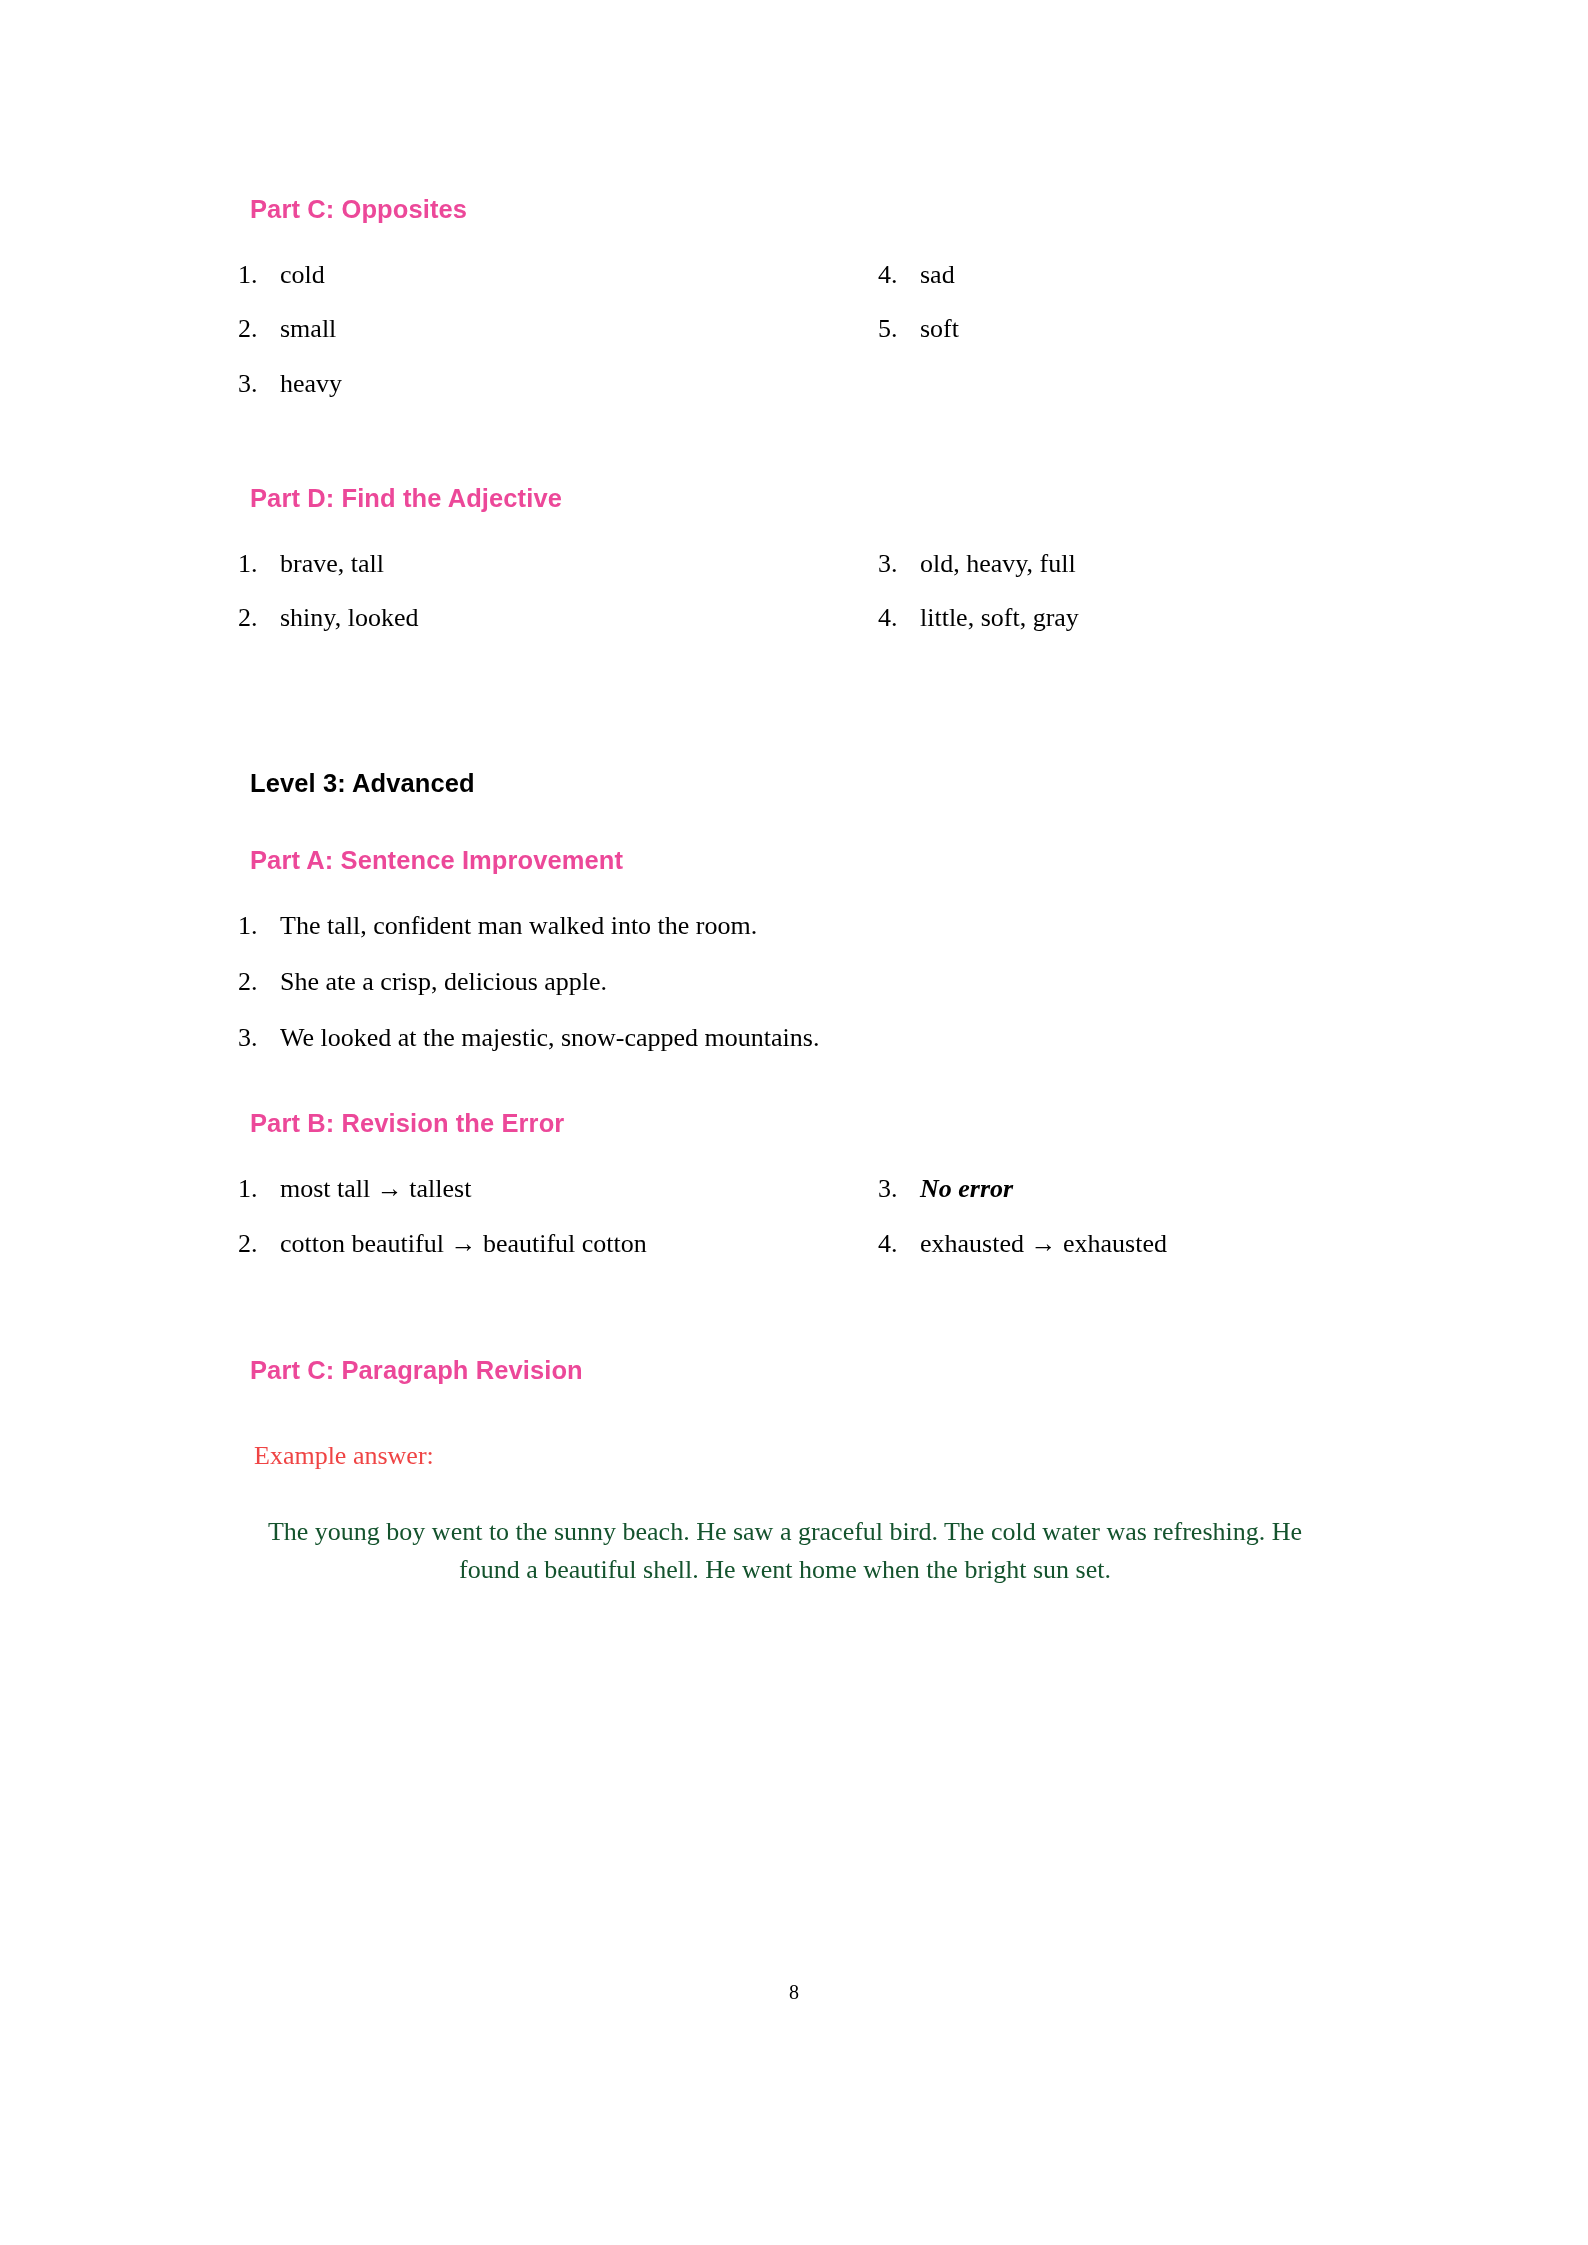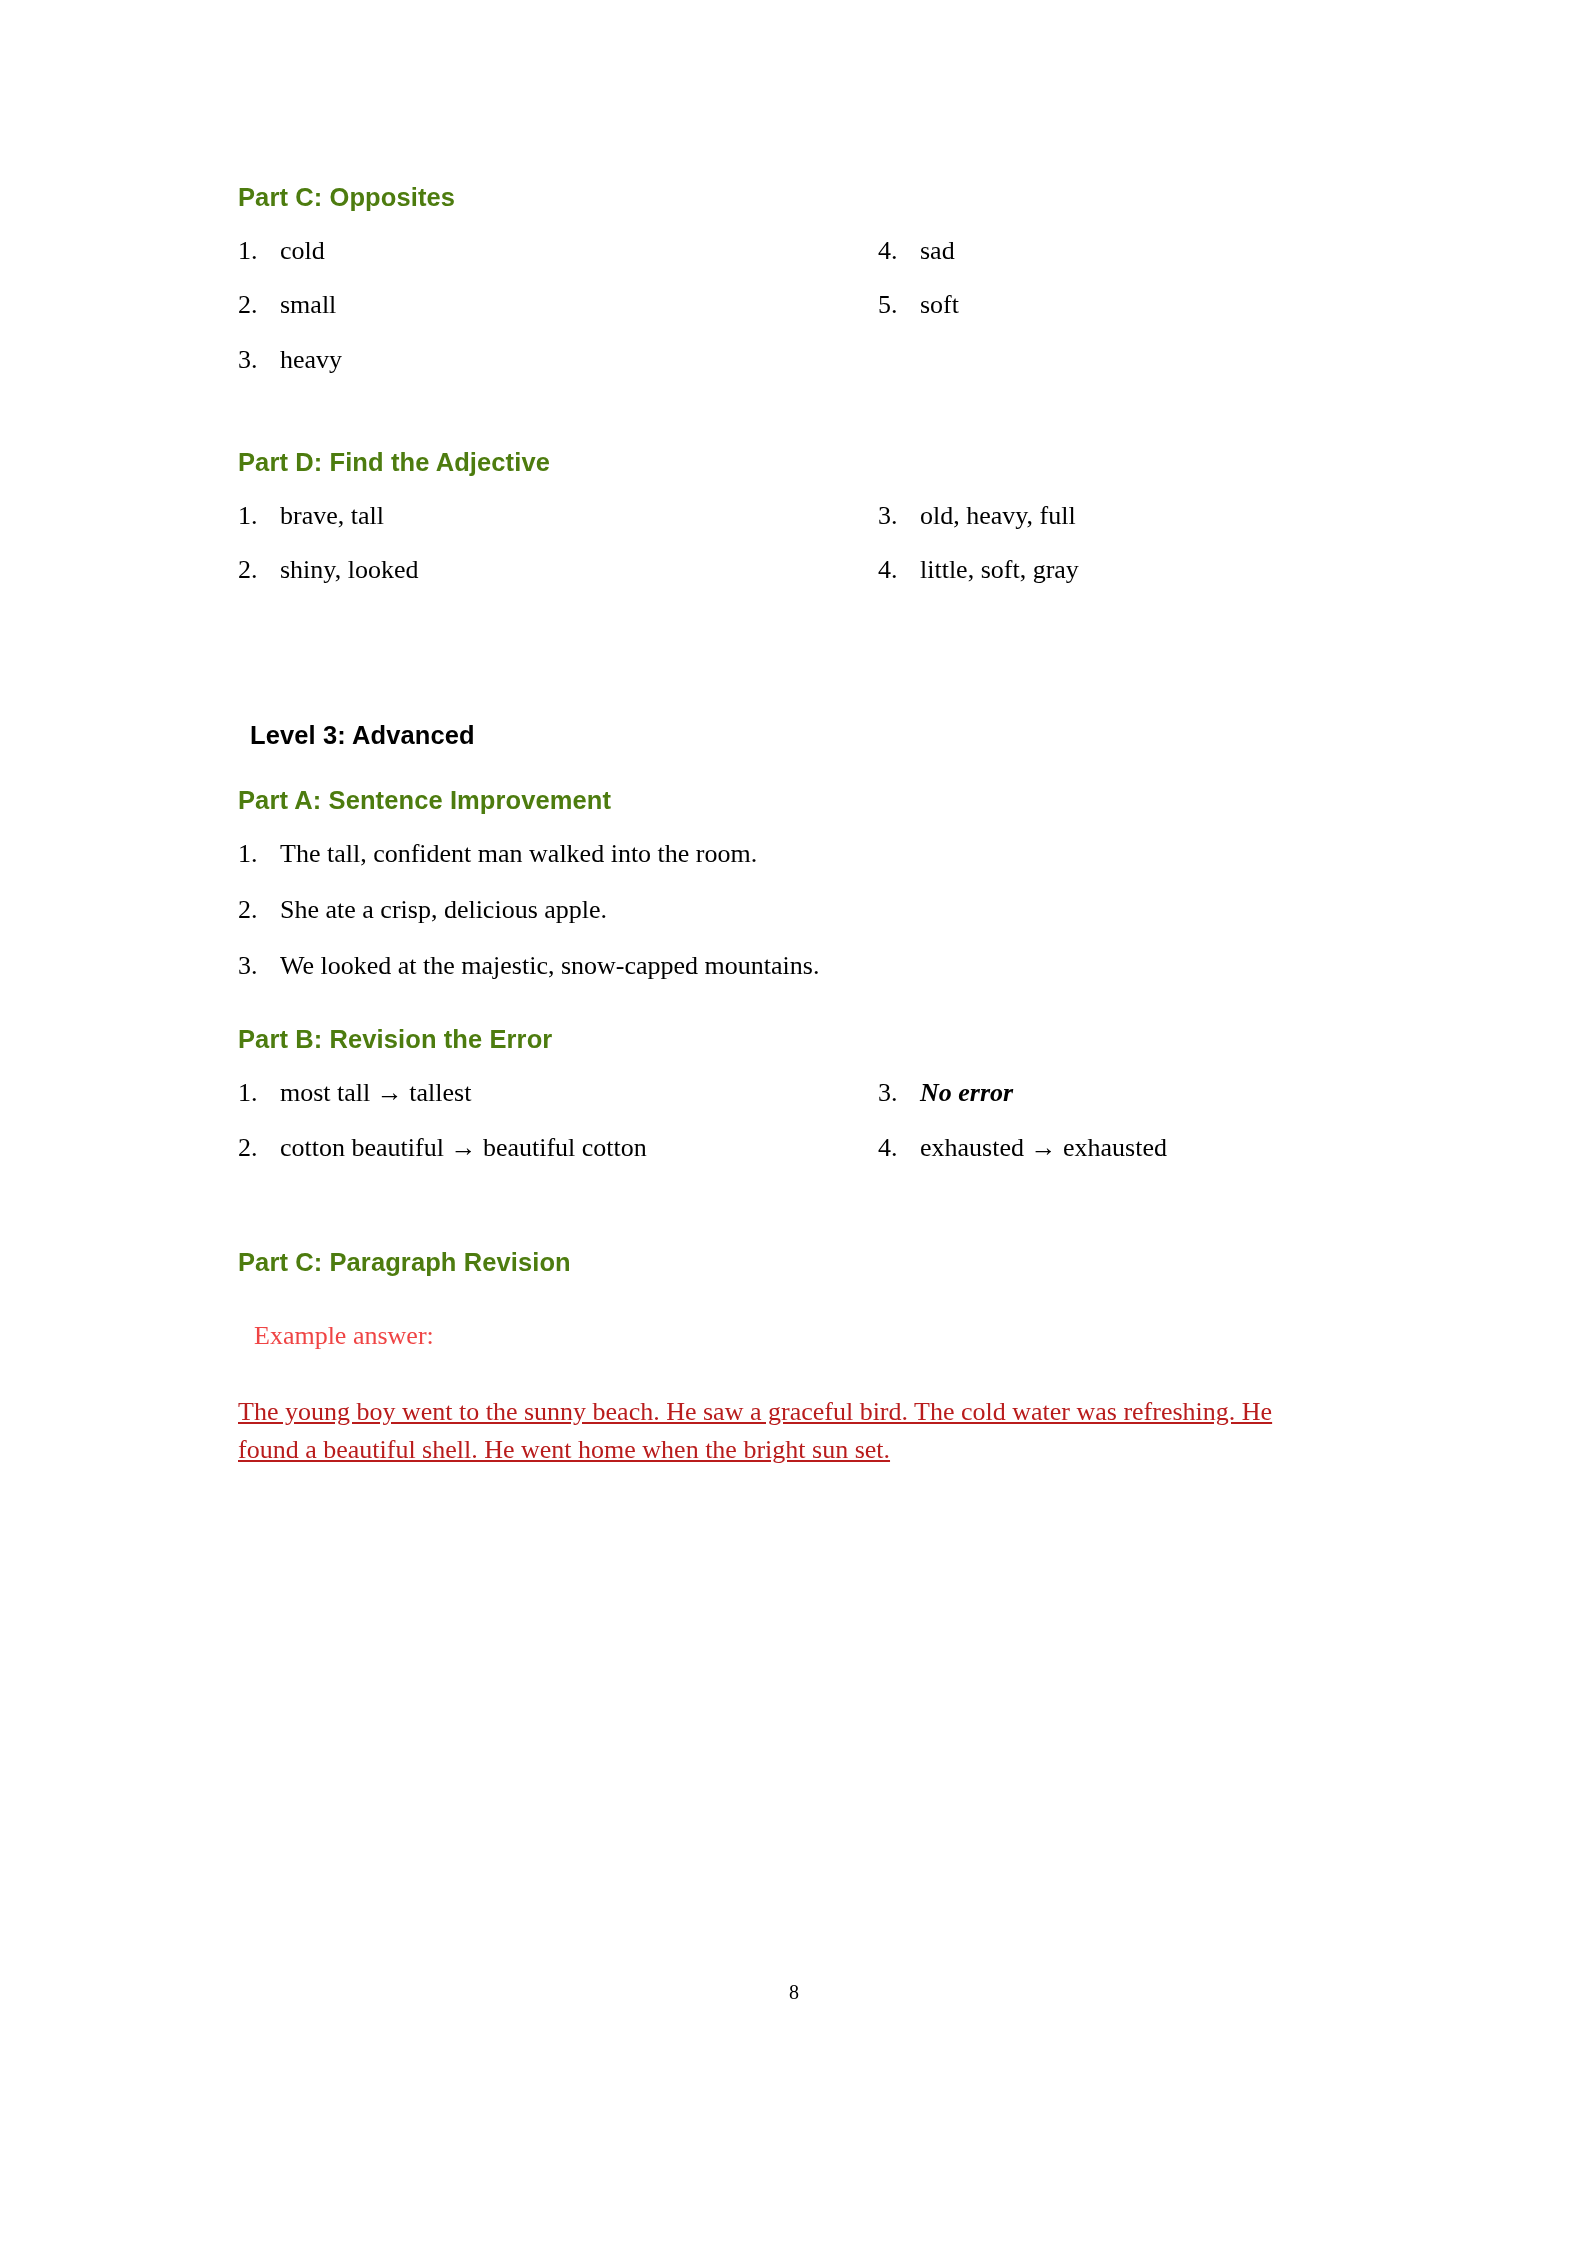--- a/index.html
+++ b/index.html
@@ -23,23 +23,23 @@
     left: 238px;
     top: 182px;
     width: 1094px;
   }
 
   
   .heading {
     font-family: "Liberation Sans", sans-serif;
     font-weight: bold;
     font-size: 25.5px;
-    color: #4d7c0f;
+    color: #ec4899;
     line-height: 1.25;
-    margin: 0;
+    margin: 12px;
     letter-spacing: 0.1px;
   }
 
   .heading-level {
     font-family: "Liberation Sans", sans-serif;
     font-weight: bold;
     font-size: 25.5px;
     color: #000000;
     line-height: 1.25;
     margin: 12px;
@@ -96,25 +96,24 @@
   .onecol .li {
     margin-bottom: 22px;
   }
 
   .italic { font-style: italic; font-weight: bold; }
 
   
   .para {
     font-family: "Liberation Serif", serif;
     font-size: 26px;
-    color: #b91c1c;
+    color: #14532d;
     line-height: 1.45;
     margin: 0;
-    text-align: left;
-    text-decoration: underline;
+    text-align: center;
   }
 
   .para-italic {
     font-family: "Liberation Serif", serif;
     font-size: 26px;
     color: #ef4444;
     line-height: 1.45;
     margin: 16px;
   }
 

